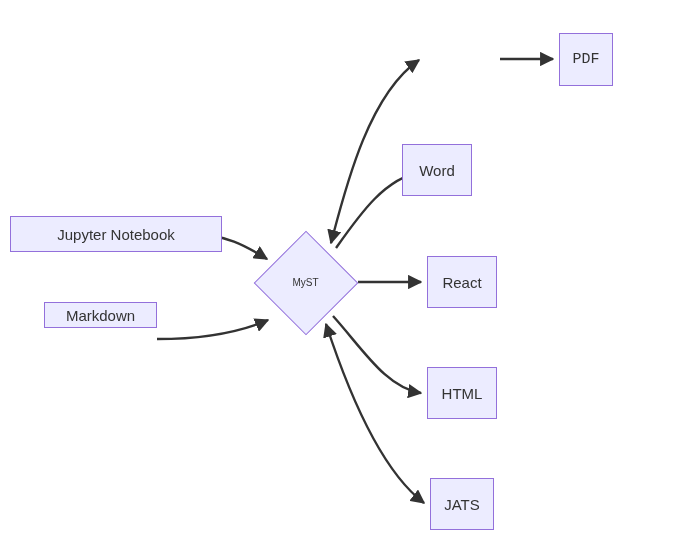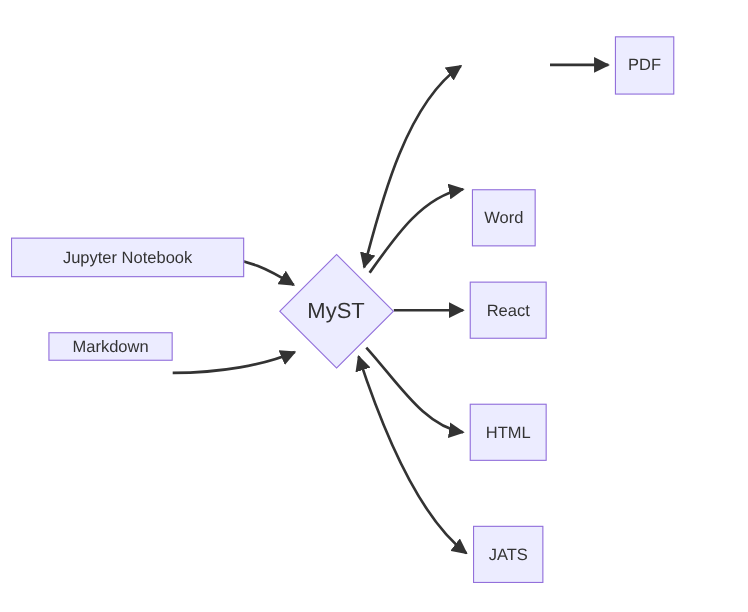--- a/index.html
+++ b/index.html
@@ -62,21 +62,21 @@
     margin-top: -37px;
     background: #ECECFF;
     border: 1px solid #9370DB;
     box-sizing: border-box;
     transform: rotate(45deg);
   }
   .node-diamond .diamond-label {
     position: relative;
     z-index: 2;
     color: #333333;
-    font-size: 20px;
+    font-size: 10px;
     line-height: 1;
   }
 </style>
 </head>
 <body>
 
 <div id="diagram-canvas">
 
   <svg id="edge-layer" width="680" height="556" viewBox="0 0 680 556" xmlns="http://www.w3.org/2000/svg">
     <defs>
@@ -109,25 +109,25 @@
   <div class="node" style="left:44px; top:302px; width:113px; height:26px;">
     <span class="node-label">Markdown</span>
   </div>
 
   <div class="node-diamond" style="left:253px; top:231px; width:105px; height:103px;">
     <span class="diamond-shape"></span>
     <span class="diamond-label">MyST</span>
   </div>
 
 
-  <div class="node" style="left:559px; top:33px; width:54px; height:53px;">
+  <div class="node" style="left:559px; top:33px; width:54px; height:53px;font-family:Liberation Mono, monospace;">
     <span class="node-label">PDF</span>
   </div>
 
-  <div class="node" style="left:429px; top:144px; width:58px; height:52px;margin-top:28px;">
+  <div class="node" style="left:402px; top:144px; width:70px; height:52px;">
     <span class="node-label">Word</span>
   </div>
 
   <div class="node" style="left:427px; top:256px; width:70px; height:52px;">
     <span class="node-label">React</span>
   </div>
 
   <div class="node" style="left:427px; top:367px; width:70px; height:52px;">
     <span class="node-label">HTML</span>
   </div>

